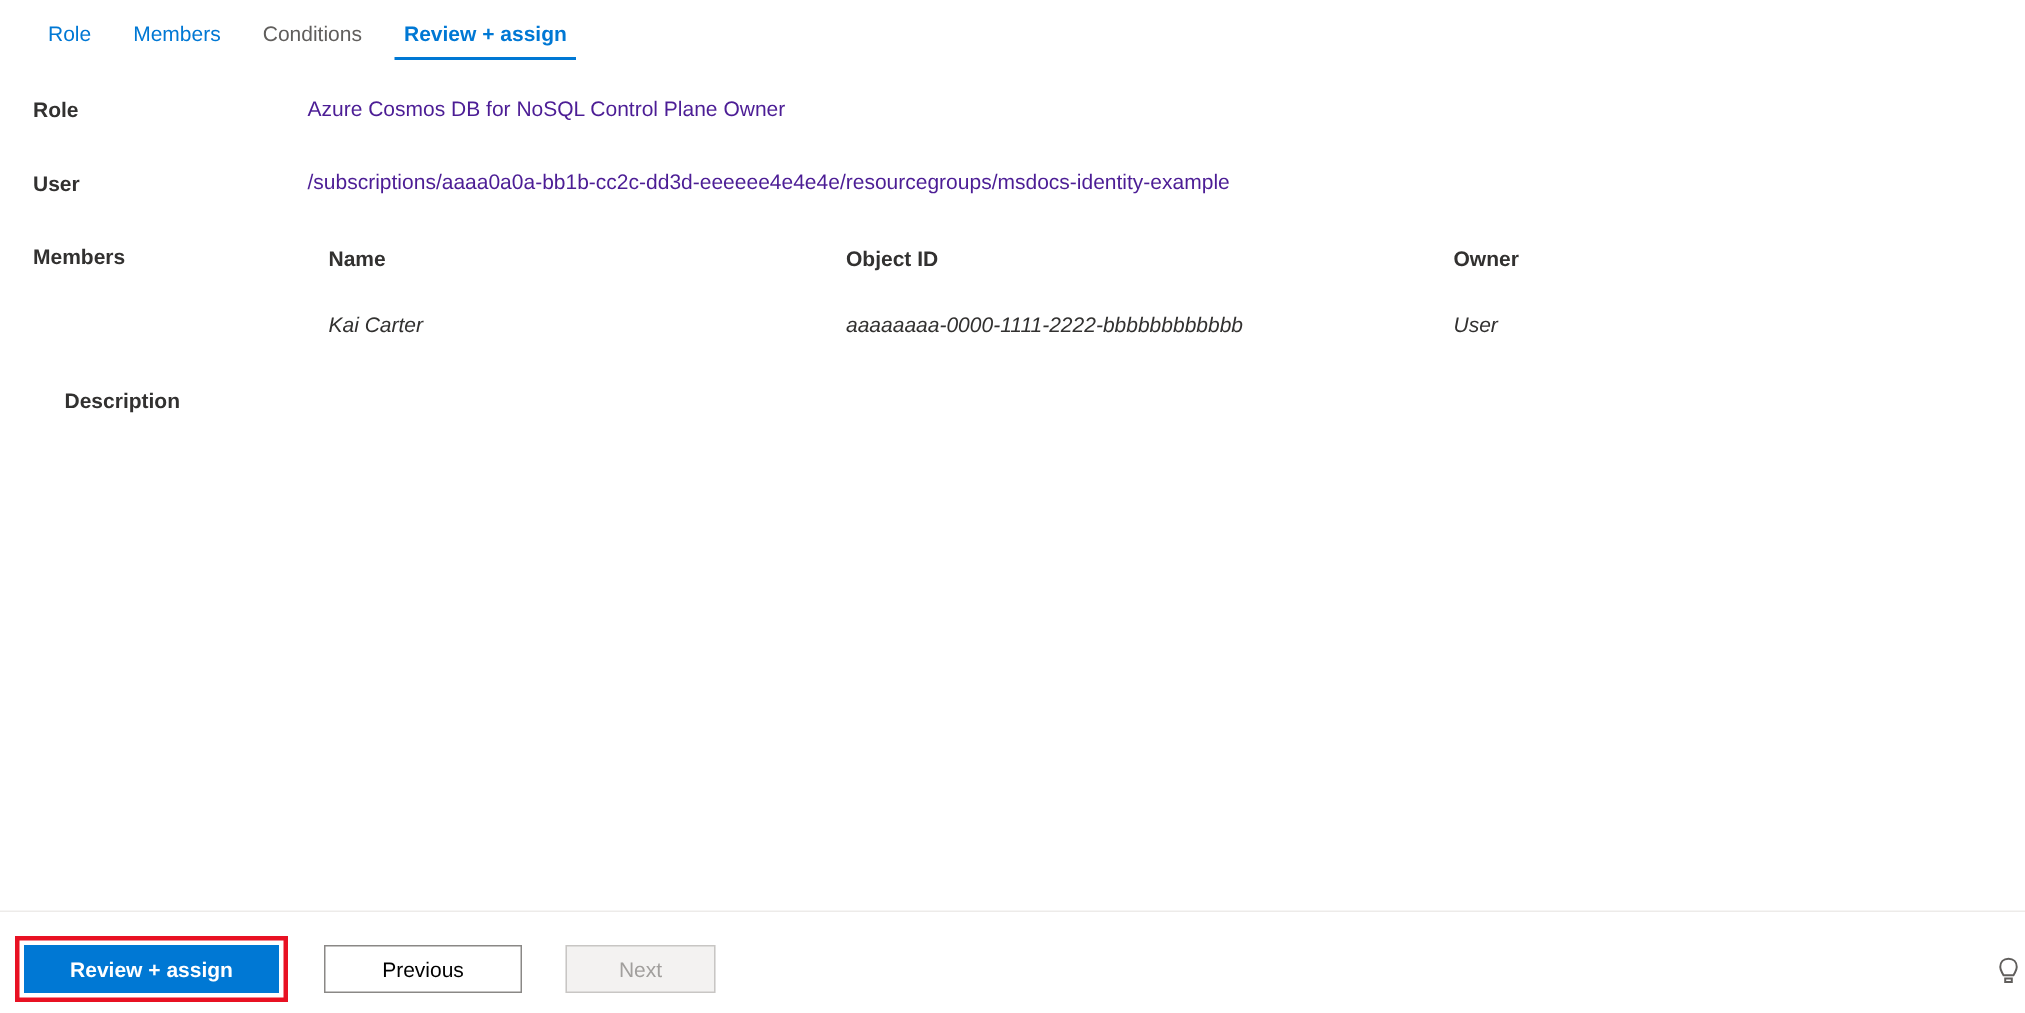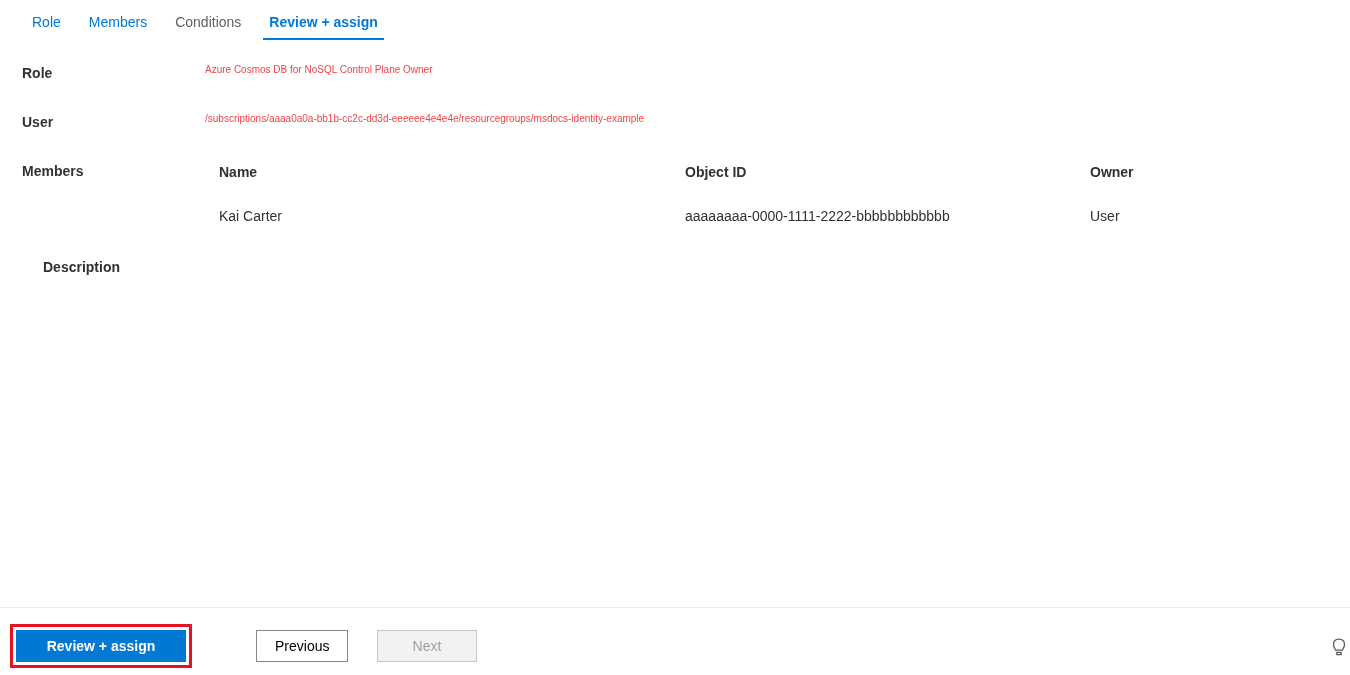--- a/index.html
+++ b/index.html
@@ -55,38 +55,39 @@
       align-items: flex-start;
     }
     .row-label {
       width: 183px;
       font-weight: 600;
       font-size: 14px;
       flex-shrink: 0;
       padding-top: 1px;
     }
     .row-value {
-      font-size: 10px;
-      color: #ef4444;
+      font-size: 14px;
+      color: #4c1d95;
       flex: 1;
     }
     .members-table {
       flex: 1;
     }
     .members-header {
       display: flex;
       font-weight: 600;
       padding: 2px 0 18px 14px;
     }
     .members-row {
       display: flex;
       padding: 10px 0 0 14px;
+      font-style: italic;
     }
     .col-name {
-      width: 466px;
+      width: 345px;
     }
     .col-objectid {
       width: 405px;
     }
     .col-type {
       flex: 1;
     }
     .footer {
       position: absolute;
       bottom: 0;
@@ -121,22 +122,21 @@
     }
     .highlight-box {
       border: 3px solid #e81123;
       padding: 3px;
       display: inline-block;
     }
     .highlight-box .btn {
       width: 170px;
     }
     .prev-wrap .btn {
-      width: 92px;
-      margin-left: 40px;
+      width: 132px;
     }
     .next-wrap {
       margin-left: 5px;
     }
     .next-wrap .btn {
       width: 100px;
     }
     .feedback-icon {
       position: absolute;
       right: 2px;

